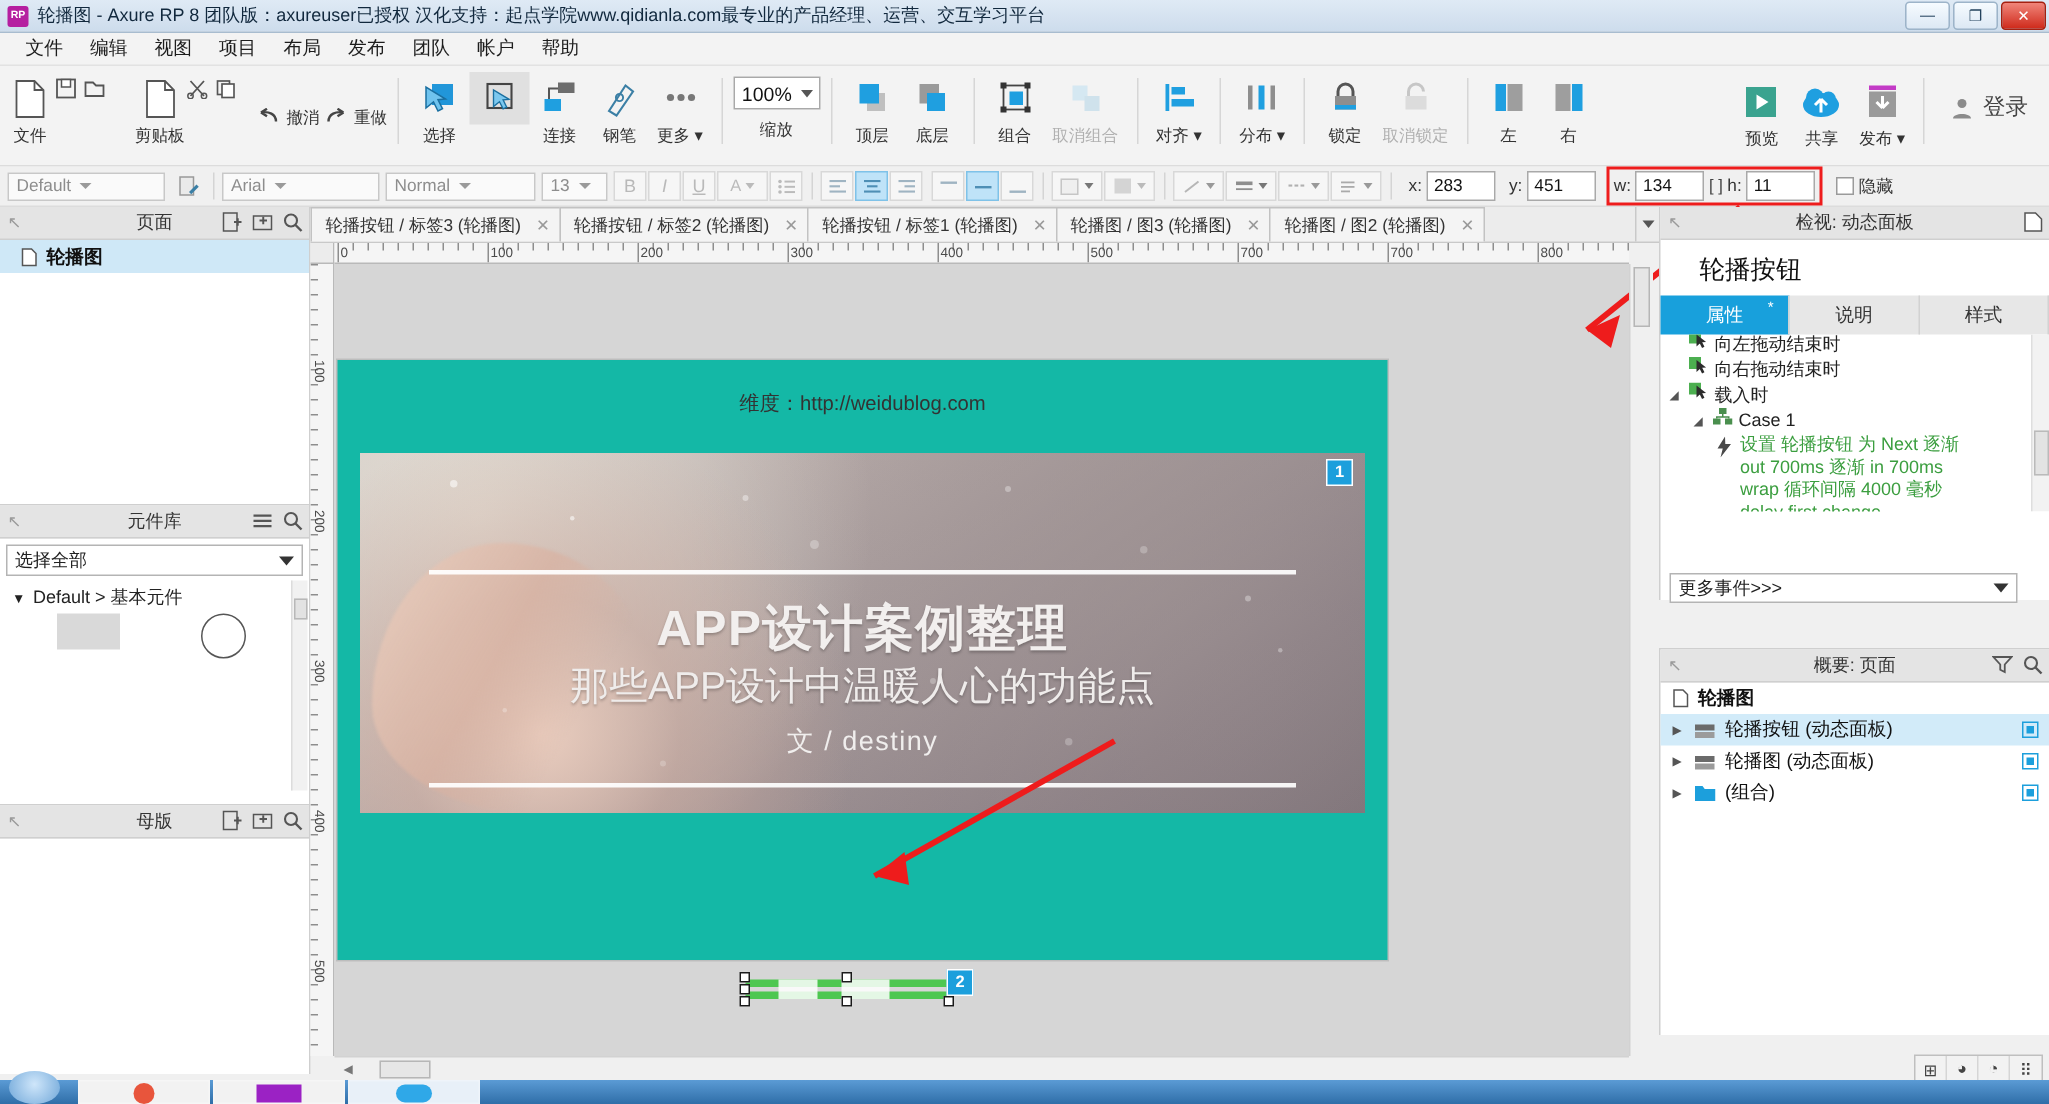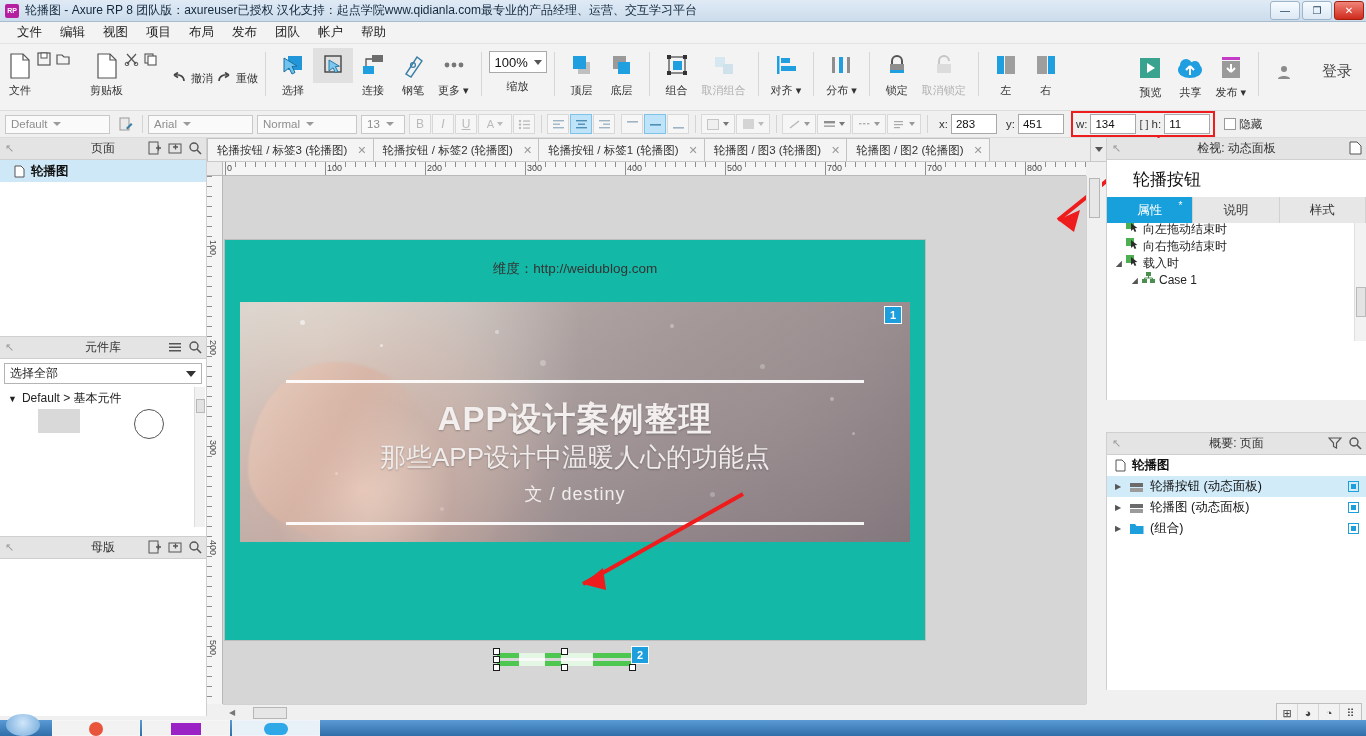--- a/index.html
+++ b/index.html
@@ -67,21 +67,21 @@
     width:58px; height:22px; border:1px solid #a9a9a9; background:#fff;
     display:flex; align-items:center; padding-left:5px; font-size:13px; color:#111;
   }
   .zoom-arrow {
     margin-left:auto; margin-right:4px; width:0;height:0;
     border-left:4px solid transparent;border-right:4px solid transparent;border-top:5px solid #555;
   }
   .zoom-lab { font-size:11px; color:#333; margin-top:6px; }
 
   .login-area { display:flex; align-items:center; gap:6px; margin-top:14px; margin-left:10px; }
-  .login-txt { font-size:15px; color:#444;margin-left:24px; }
+  .login-txt { font-size:15px; color:#444; }
 
   
   .formatbar {
     position:absolute; left:0; top:111px; width:1366px; height:27px;
     background:#f0f0f0; border-bottom:1px solid #dcdcdc;
     display:flex; align-items:center; padding-left:5px;
   }
   .combo {
     height:19px; border:1px solid #c8c8c8; background:#fafafa;
     display:flex; align-items:center; padding:0 2px 0 5px;
@@ -253,21 +253,21 @@
   .inspector { position:absolute; left:1106px; top:138px; width:260px; height:262px; background:#fff; border-left:1px solid #cfcfcf; }
   .insp-title { padding:8px 0 6px 26px; font-size:17px; color:#111; }
   .insp-tabs { display:flex; height:26px; }
   .insp-tab {
     flex:1; display:flex; align-items:center; justify-content:center;
     font-size:12.5px; color:#333; background:#e7e7e7; border-right:1px solid #d2d2d2; position:relative;
   }
   .insp-tab.active { background:#18a0dc; color:#fff; }
   .insp-tab .star { position:absolute; right:10px; top:3px; font-size:10px; }
   .tree { padding:4px 0 0 6px; font-size:12px; position:relative; height:118px; overflow:hidden; }
-  .tr { display:flex; align-items:flex-start; gap:4px; line-height:17px; color:#222;text-align:right; }
+  .tr { display:flex; align-items:flex-start; gap:4px; line-height:17px; color:#222; }
   .tr .tri { font-size:8px; color:#555; width:9px; }
   .ev-ico { width:13px;height:12px;display:inline-block; }
   .act-green { color:#3b9e3f; }
   .more-evt {
     position:absolute; left:1113px; top:382px; width:232px; height:20px;
     border:1px solid #b4b4b4; background:#fff; display:flex; align-items:center;
     padding-left:5px; font-size:12px; color:#222;
   }
   .more-evt .ar { margin-left:auto;margin-right:5px;width:0;height:0;
     border-left:5px solid transparent;border-right:5px solid transparent;border-top:6px solid #333; }
@@ -1136,24 +1136,39 @@
       <div class="tr" style="padding-left:16px">
         <span class="tri">◢</span>
         <svg class="ev-ico" viewBox="0 0 13 12">
             <rect x="4" y="0" width="5" height="4" fill="#4a8f4e"></rect>
             <rect x="0" y="7" width="5" height="4" fill="#4a8f4e"></rect>
             <rect x="8" y="7" width="5" height="4" fill="#4a8f4e"></rect>
             <path d="M6.5 4 v2 M2.5 7 v-1 h8 v1" stroke="#4a8f4e" stroke-width="1" fill="none"></path>
           </svg>
         <span>Case 1</span>
       </div>
+      <div class="tr" style="padding-left:30px">
+        <svg width="13" height="14" viewBox="0 0 13 14" style="margin-top:2px">
+            <path d="M7 0 L2 8 h3.5 L4 14 L11 5 H7.2 z" fill="#4a4a4a"></path>
+          </svg>
+        <div style="line-height:15px">
+          <div class="act-green">设置 轮播按钮 为 Next 逐渐</div>
+          <div class="act-green">out 700ms 逐渐 in 700ms</div>
+          <div class="act-green">wrap 循环间隔 4000 毫秒</div>
+          <div class="act-green">delay first change</div>
+        </div>
+      </div>
       <div style="position:absolute;right:0;top:0;width:12px;height:118px;background:#f2f2f2;border-left:1px solid #dedede">
         <div style="width:10px;height:30px;background:#e3e3e3;border:1px solid #bababa;margin:64px auto 0"></div>
       </div>
     </div>
+  </div>
+  <div class="more-evt">
+    <span>更多事件&gt;&gt;&gt;</span>
+      <span class="ar"></span>
   </div>
 
   <div class="outline">
     <div class="panel-head">
       <span class="ph-left">↖</span>
       <span>概要: 页面</span>
       <span class="ph-right">
         <svg width="14" height="14" viewBox="0 0 14 14">
             <path d="M1 2 h12 l-4.5 5 v5 l-3 -1.5 v-3.5 z" fill="none" stroke="#555" stroke-width="1.2"></path>
           </svg>

